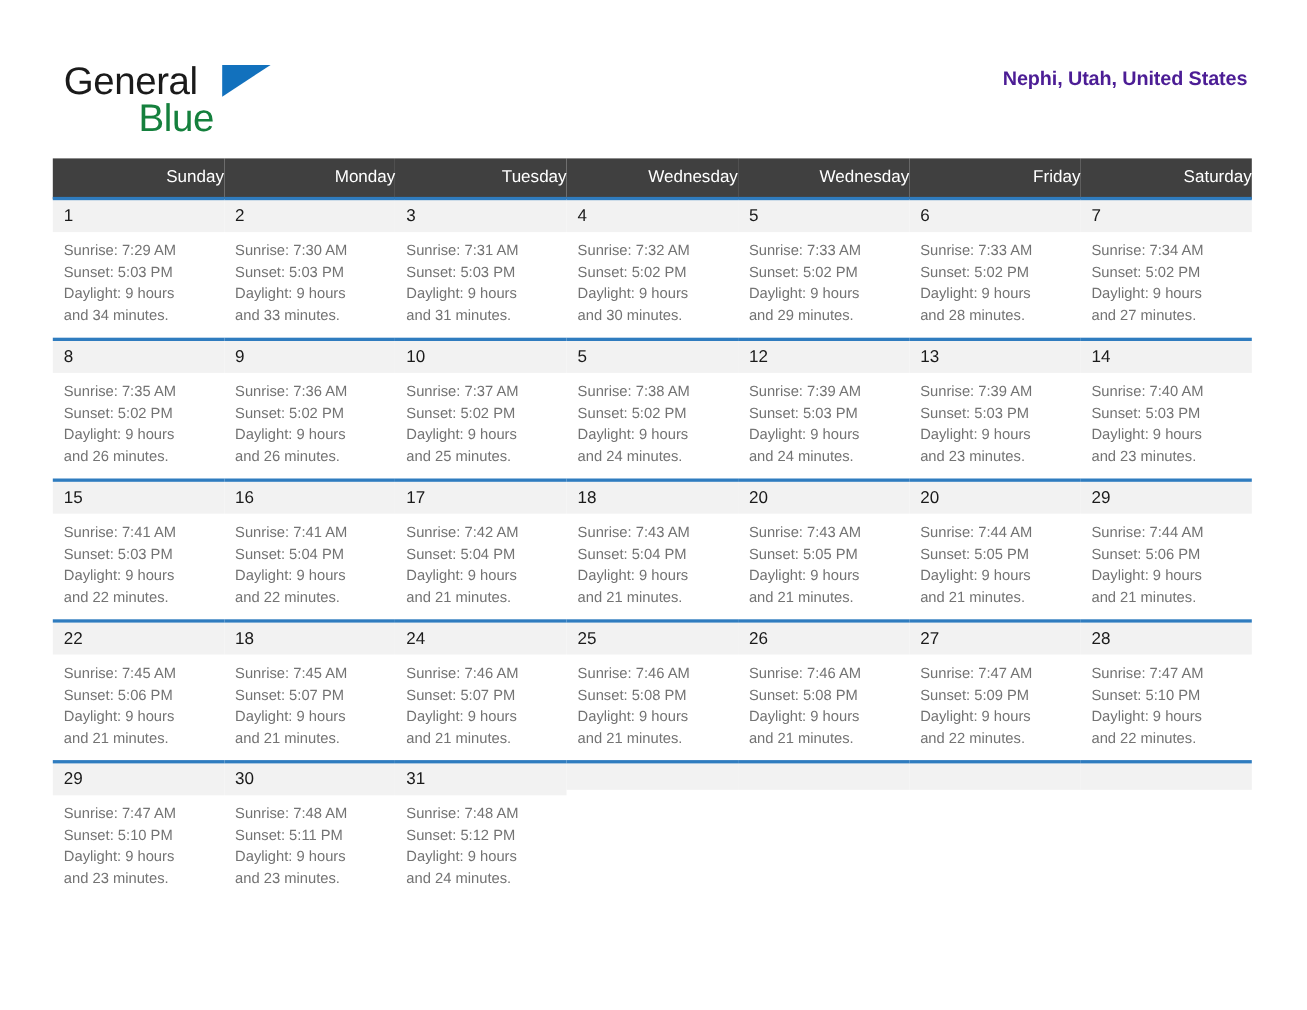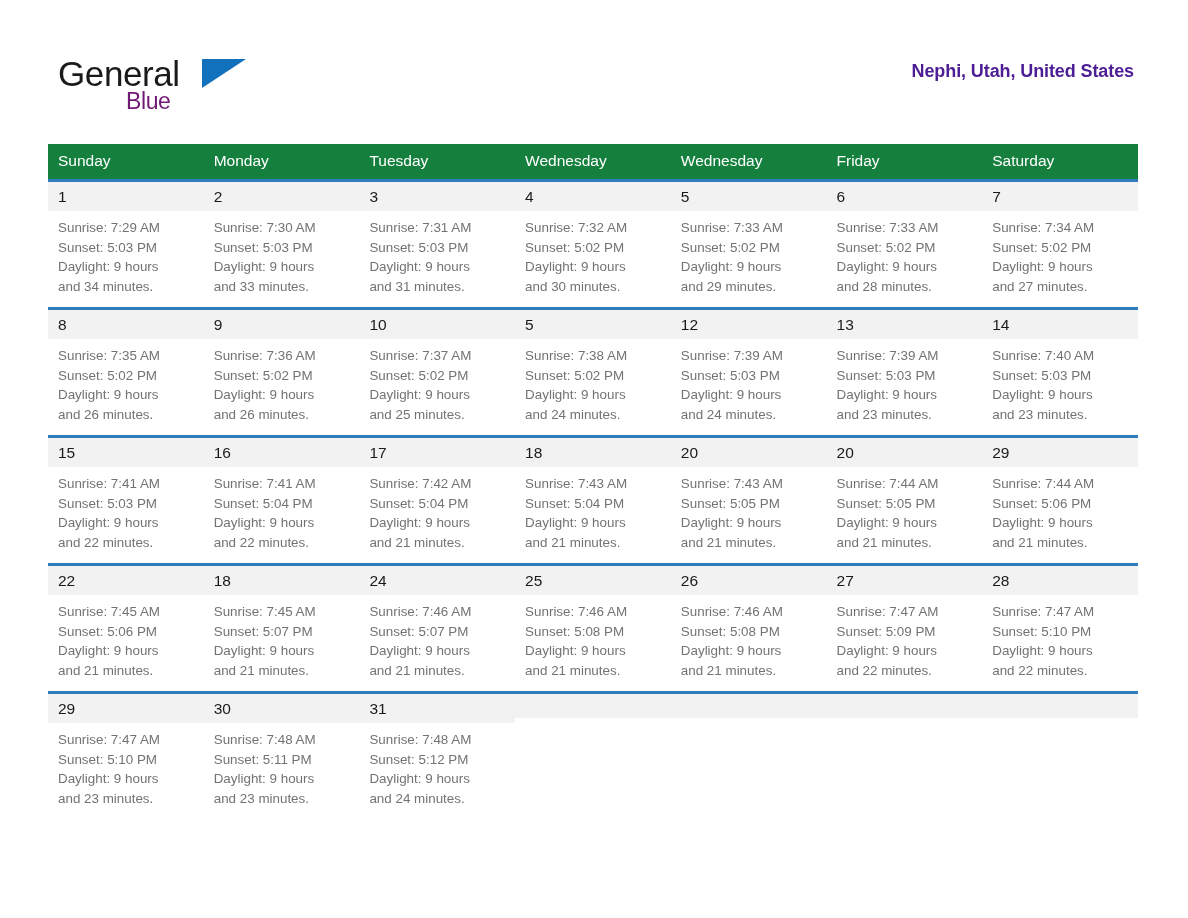--- a/index.html
+++ b/index.html
@@ -51,23 +51,23 @@
     top: 13px;
     width: 0;
     height: 0;
     border-left: 44px solid #1271bd;
     border-bottom: 29px solid transparent;
   }
   .logo-blue {
     position: absolute;
     left: 70px;
     top: 42px;
-    font-size: 23px;
+    font-size: 35px;
     letter-spacing: -0.4px;
-    color: #701a75;
+    color: #15803d;
     font-weight: 400;
   }
   .titles {
     text-align: right;
     padding-top: 2px;
   }
   .title-main {
     font-size: 43px;
     font-weight: 400;
     color: #1a1a1a;
@@ -83,25 +83,25 @@
   }
 
   
   .calendar {
     margin: 18px 50px 0 48px;
     width: 1090px;
     border-collapse: collapse;
     table-layout: fixed;
   }
   .calendar th {
-    background: #15803d;
+    background: #404040;
     color: #ffffff;
     font-size: 15.5px;
     font-weight: 400;
-    text-align: left;
+    text-align: right;
     padding: 8px 0 9px 10px;
     border: none;
   }
   .week-row > td {
     padding: 0;
     vertical-align: top;
     border-top: 3px solid #2f7cbf;
   }
   .daynum {
     background: #f2f2f2;

